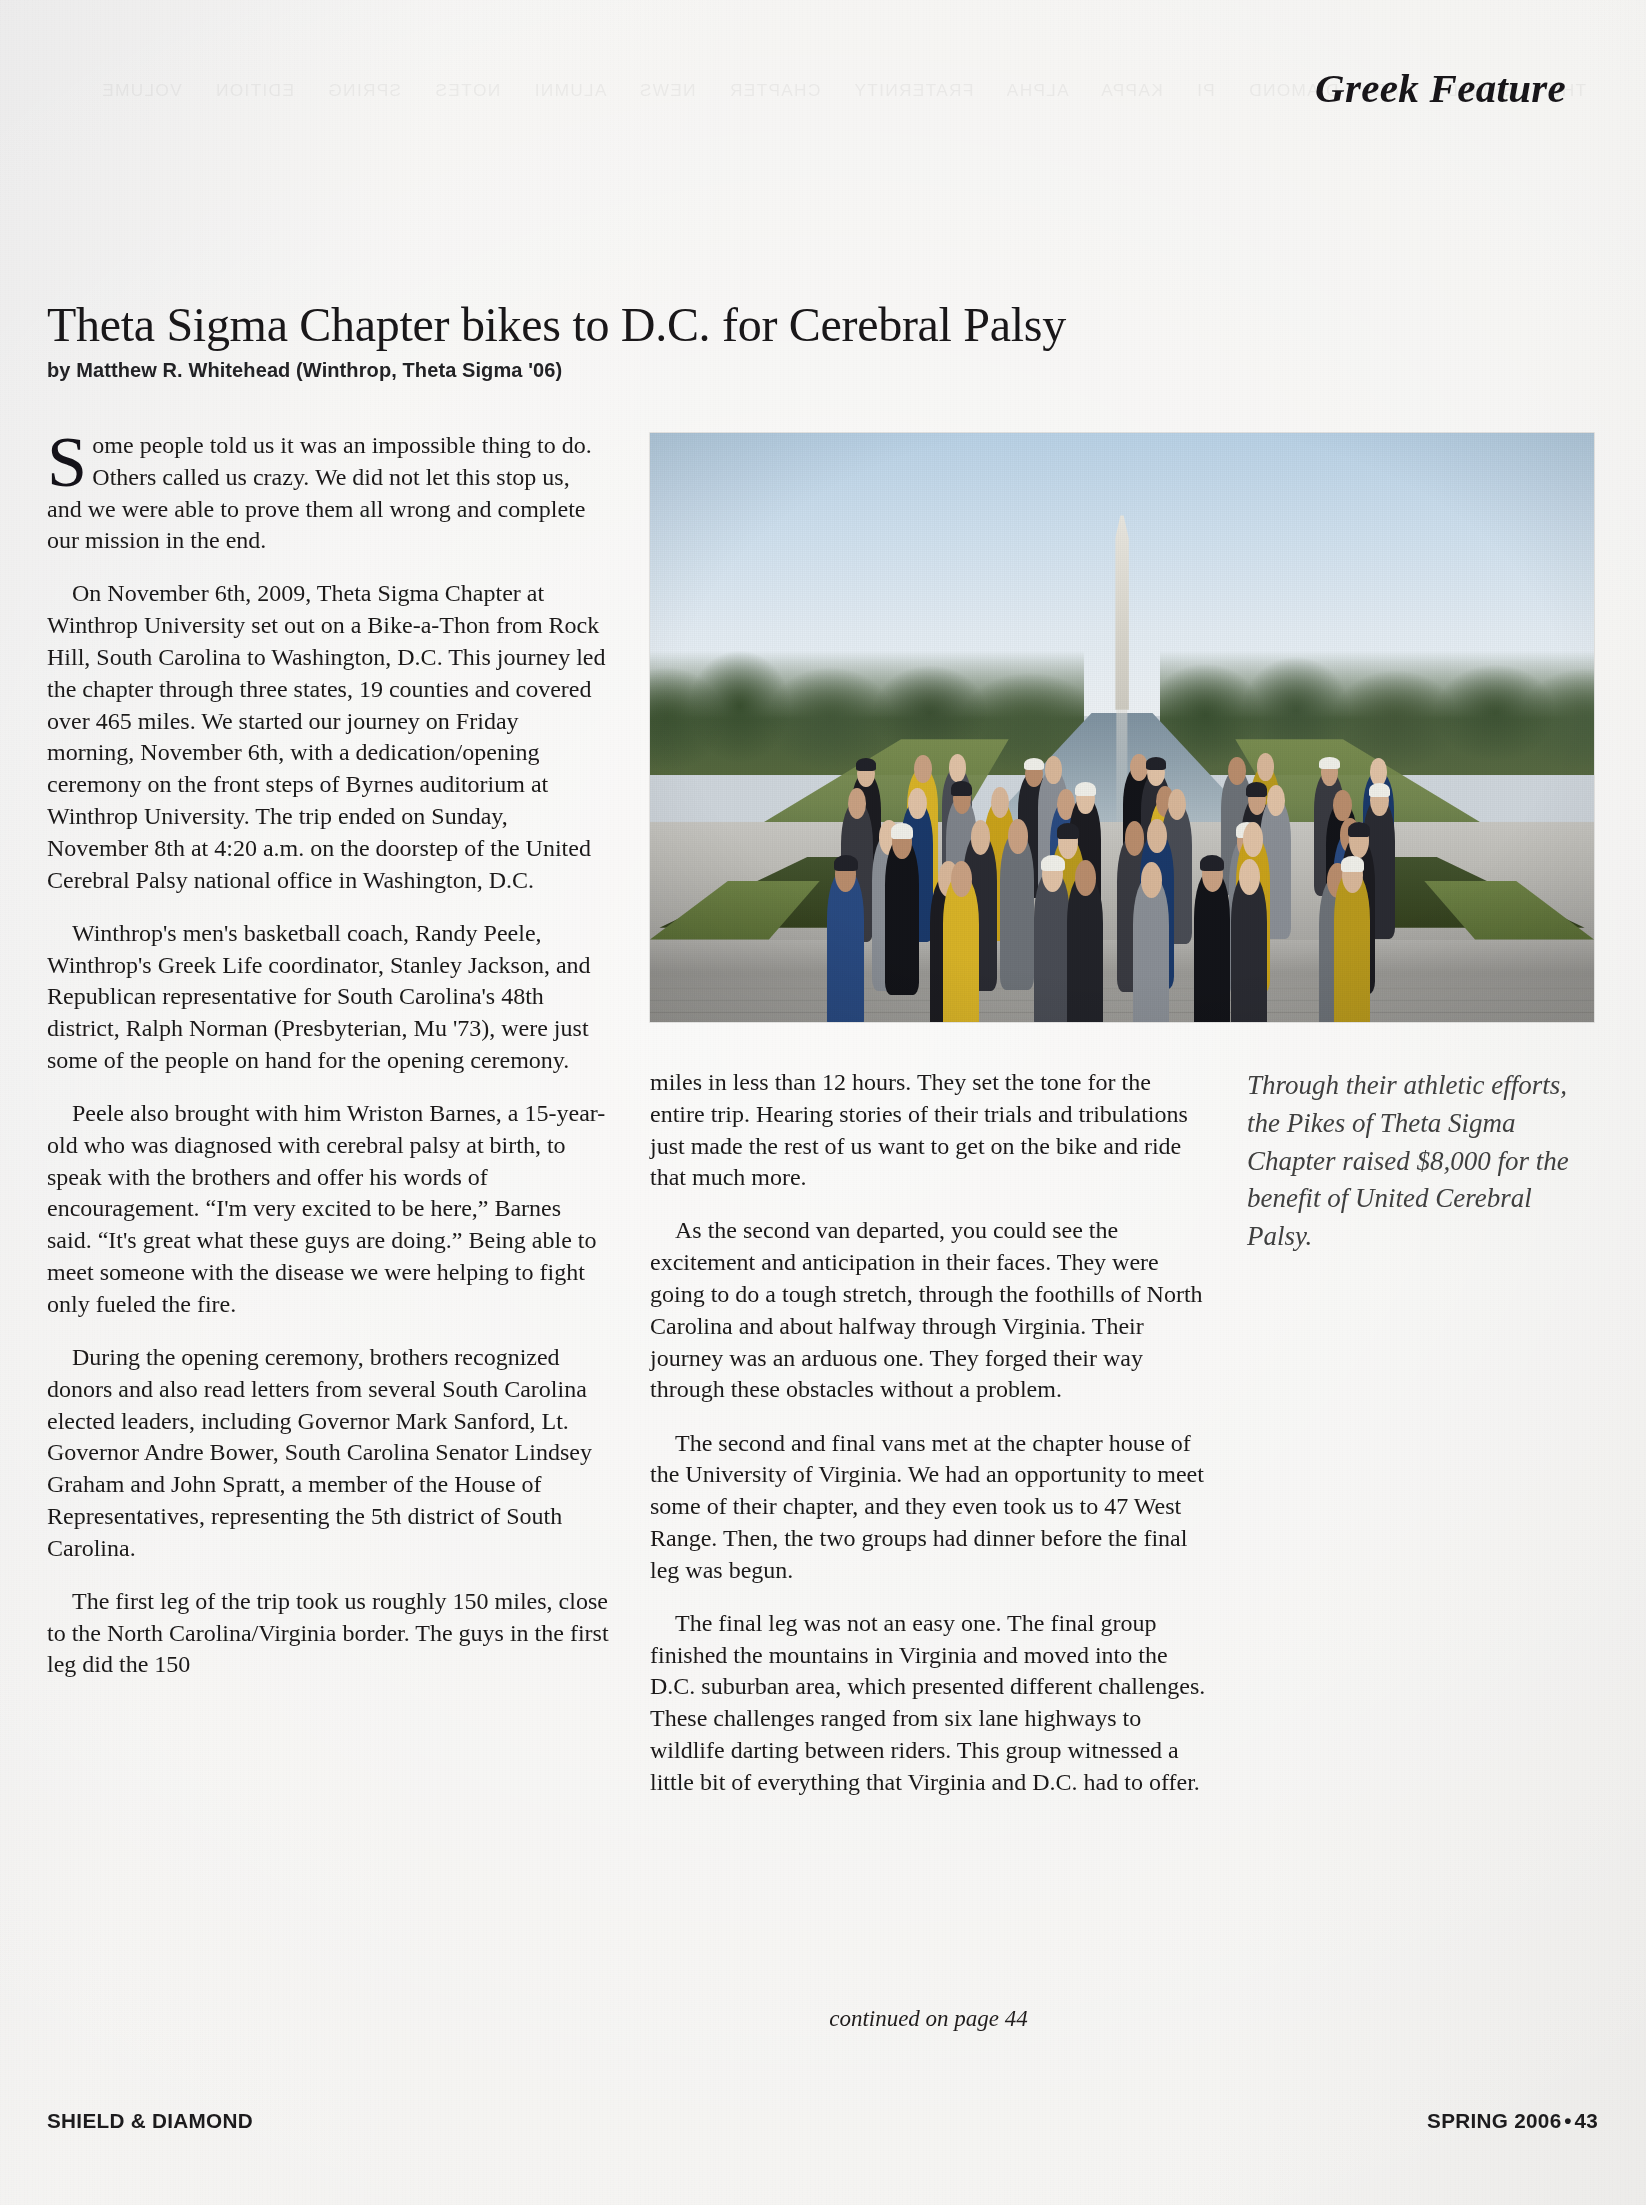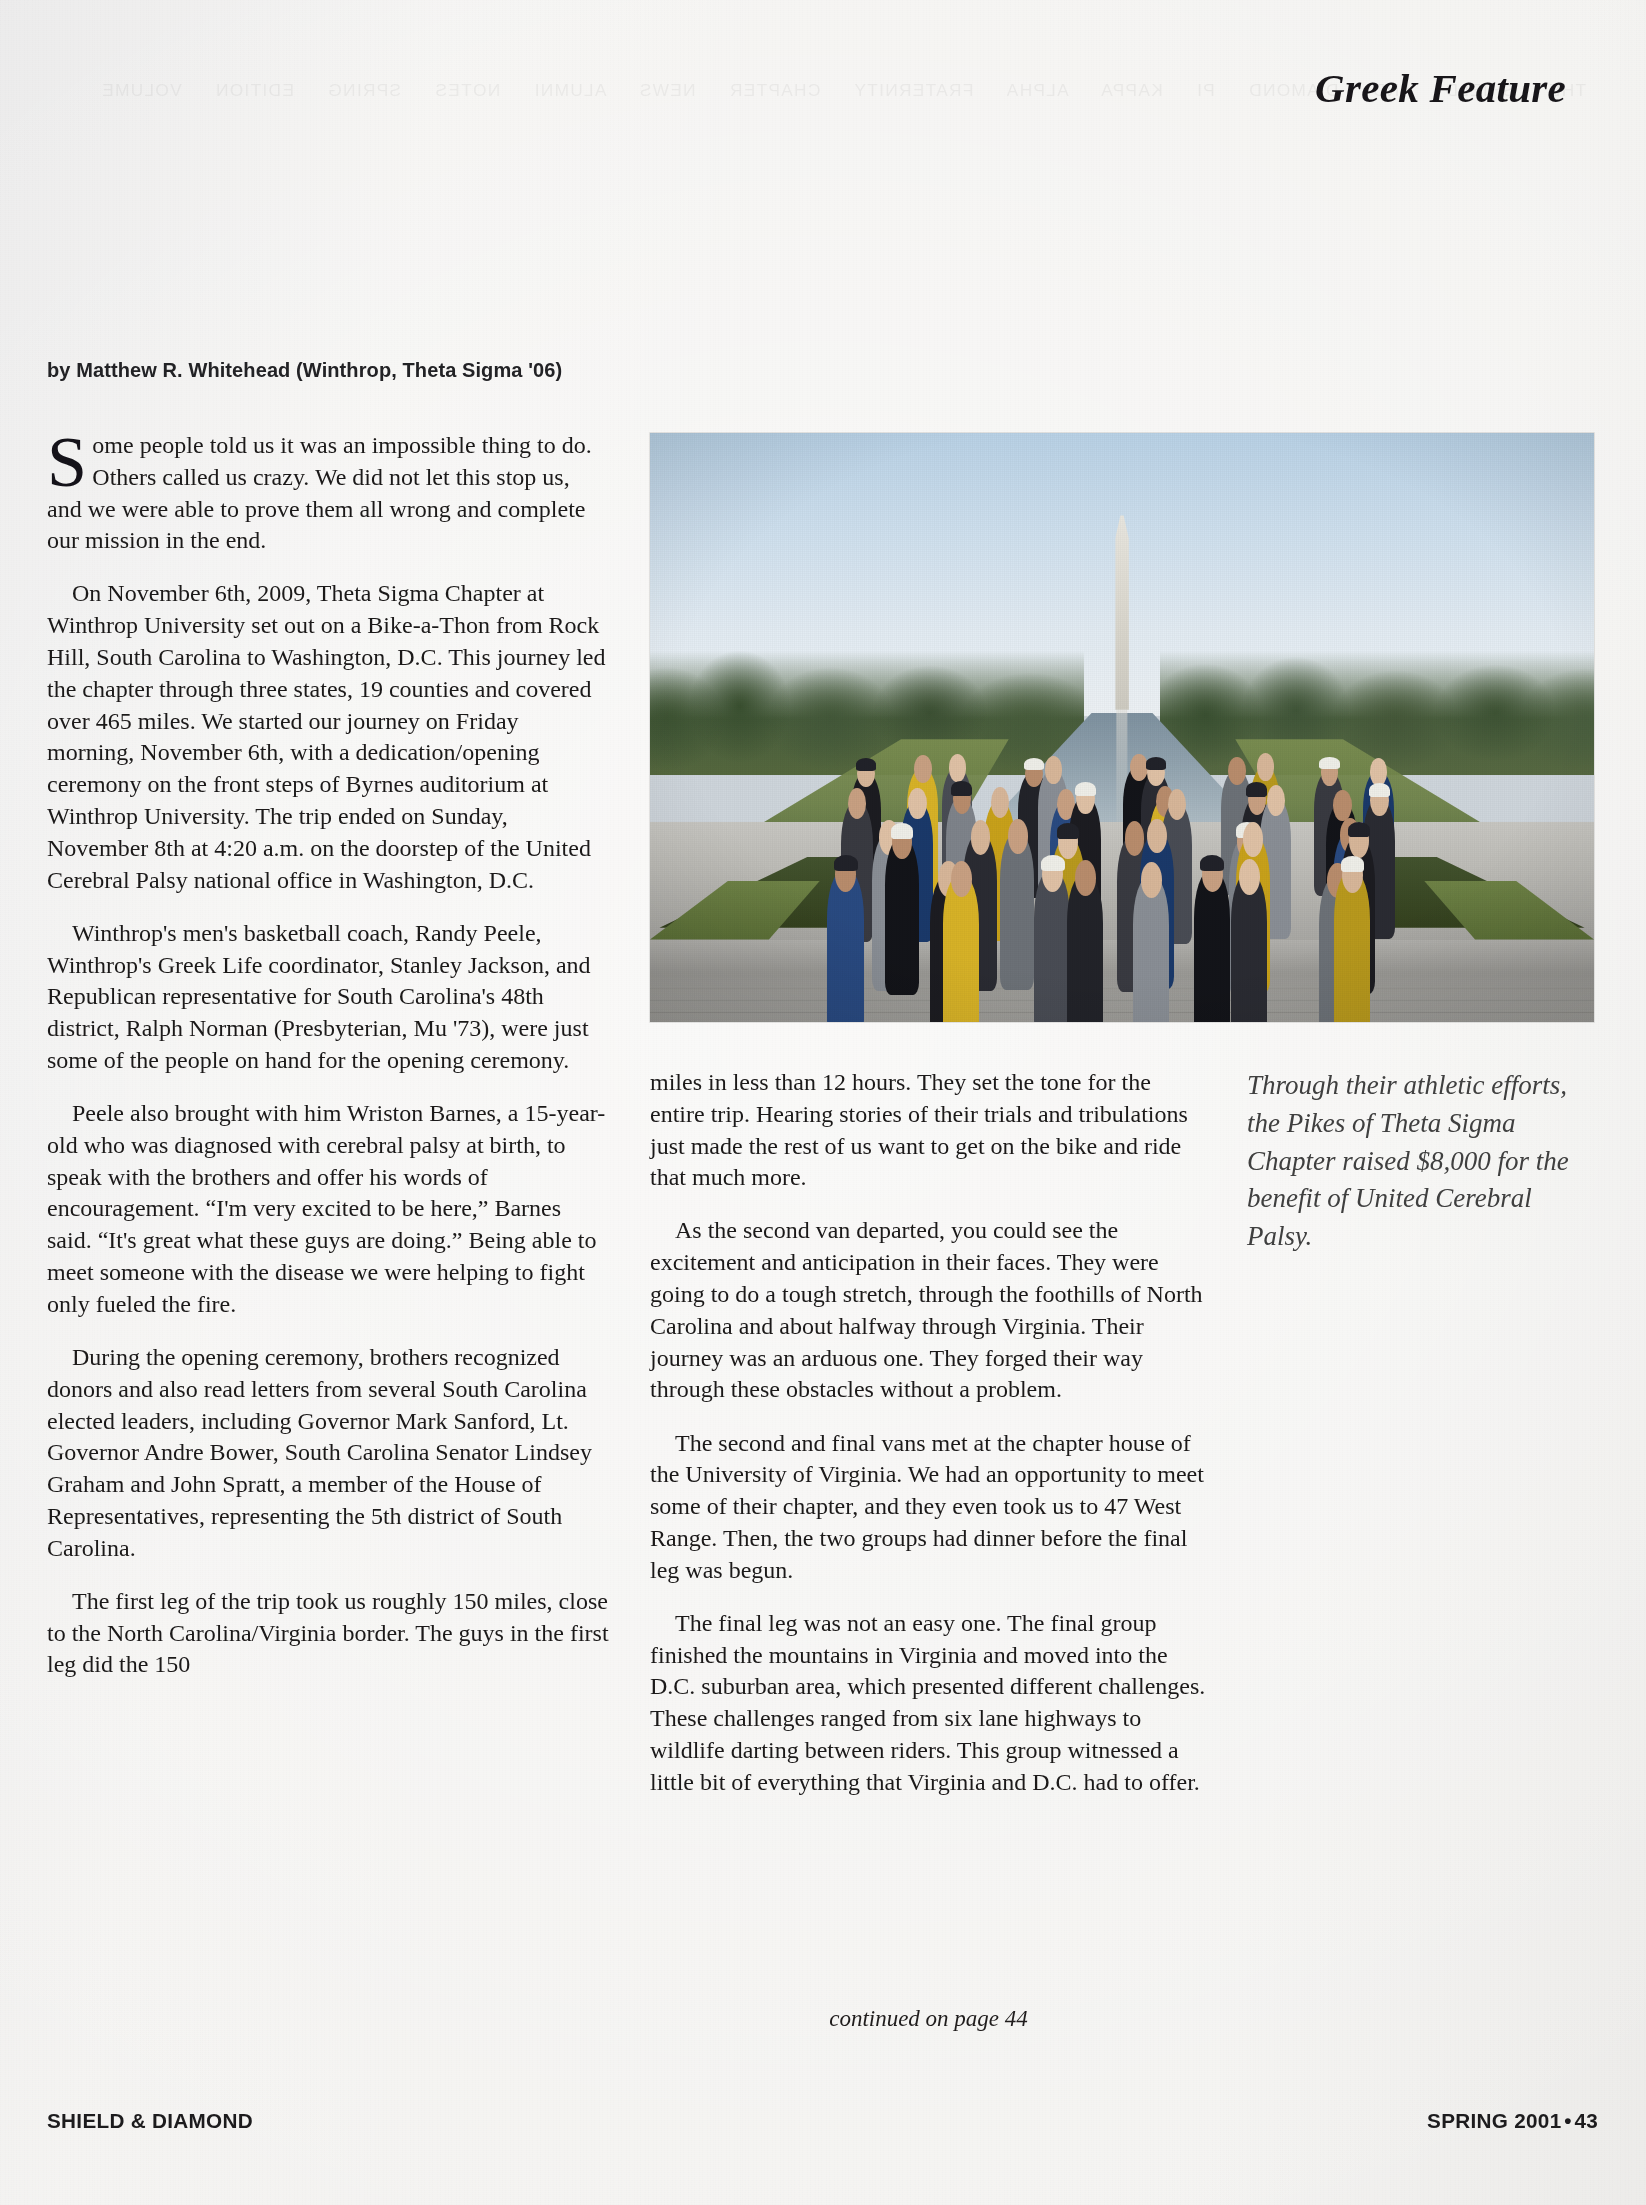--- a/index.html
+++ b/index.html
@@ -302,20 +302,21 @@
 </style>
 </head>
 <body>
 
 <div class="page">
 
   <div class="paper-tex"></div>
   <div class="showthrough">THE SHIELD AND DIAMOND PI KAPPA ALPHA FRATERNITY CHAPTER NEWS ALUMNI NOTES SPRING EDITION VOLUME</div>
 
   <div class="kicker">Greek Feature</div>
+  <h2 class="subhead">Theta Sigma Chapter bikes to D.C. for Cerebral Palsy</h2>
   <div class="byline">by Matthew R. Whitehead (Winthrop, Theta Sigma '06)</div>
 
   <figure class="photo" style="margin:0;">
     <div class="sky"></div>
     <div class="monument"></div>
     <div class="treeline-l"></div>
     <div class="treeline-r"></div>
     <div class="lawn-l"></div>
     <div class="lawn-r"></div>
     <div class="pool"></div>
@@ -451,18 +452,18 @@
     <p><span>The second and final vans met at the chapter house of the University of Virginia. We had an opportunity to meet some of their chapter, and they even took us to 47 West Range. Then, the two groups had dinner before the final leg was begun.</span></p>
     <p><span>The final leg was not an easy one. The final group finished the mountains in Virginia and moved into the D.C. suburban area, which presented different challenges. These challenges ranged from six lane highways to wildlife darting between riders. This group witnessed a little bit of everything that Virginia and D.C. had to offer.</span></p>
   </div>
 
   <div class="continued">continued on page 44</div>
 
   <aside class="pullquote">Through their athletic efforts, the Pikes of Theta Sigma Chapter raised $8,000 for the benefit of United Cerebral Palsy.</aside>
 
   <div class="folio-left">SHIELD &amp; DIAMOND</div>
   <div class="folio-right">
-    <span>SPRING 2001</span><span class="dot">•</span><span class="pg">43</span>
+    <span>SPRING 2006</span><span class="dot">•</span><span class="pg">43</span>
   </div>
 
   <div class="paper-noise"></div>
 </div>
 
 
 </body></html>

